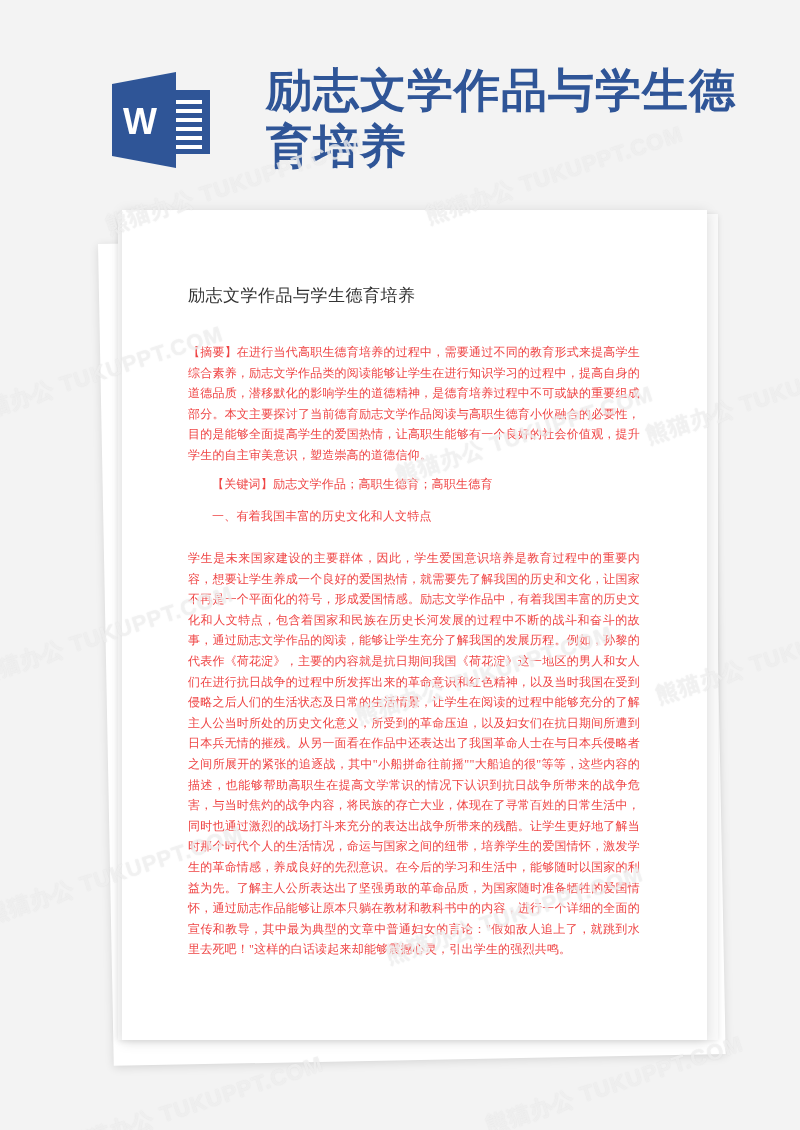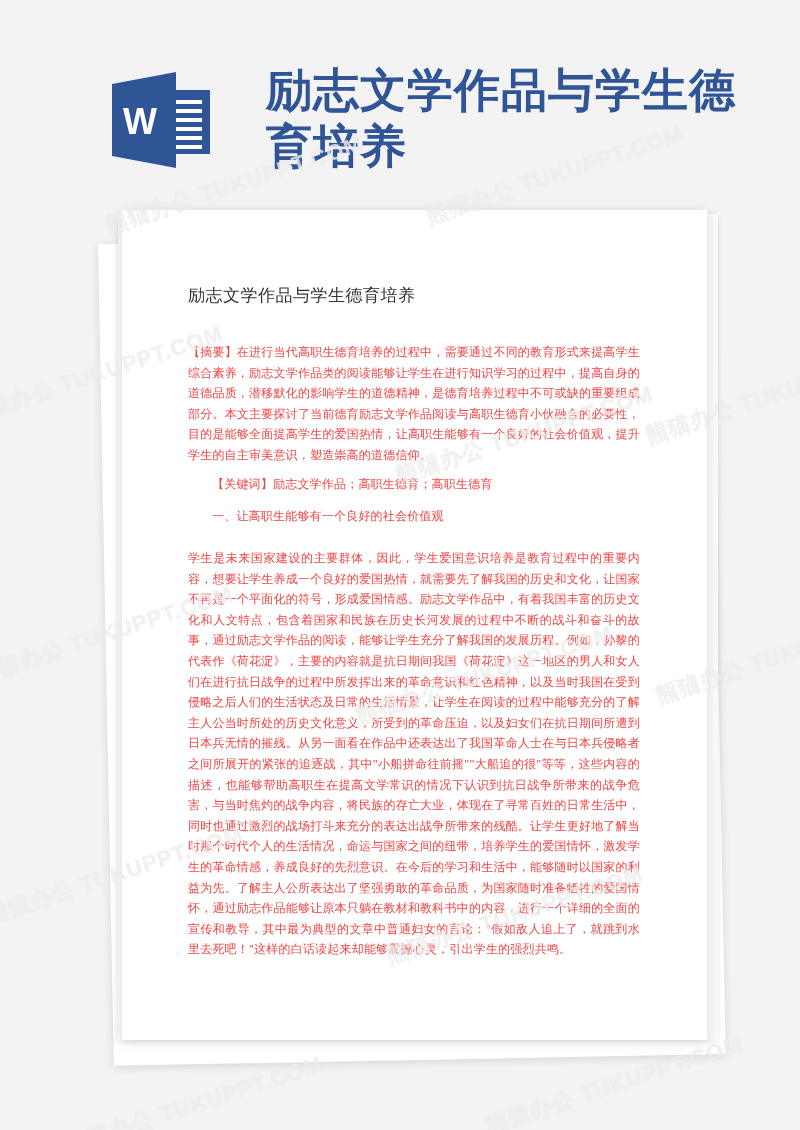--- a/index.html
+++ b/index.html
@@ -74,21 +74,21 @@
 </div>
 <div class="header-title">励志文学作品与学生德育培养</div>
 
 <div class="page-back"></div>
 <div class="page-back-right"></div>
 
 <div class="page">
   <div class="doc-title">励志文学作品与学生德育培养</div>
   <div class="para abstract">【摘要】在进行当代高职生德育培养的过程中，需要通过不同的教育形式来提高学生综合素养，励志文学作品类的阅读能够让学生在进行知识学习的过程中，提高自身的道德品质，潜移默化的影响学生的道德精神，是德育培养过程中不可或缺的重要组成部分。本文主要探讨了当前德育励志文学作品阅读与高职生德育小伙融合的必要性，目的是能够全面提高学生的爱国热情，让高职生能够有一个良好的社会价值观，提升学生的自主审美意识，塑造崇高的道德信仰。</div>
   <div class="para keywords">【关键词】励志文学作品；高职生德育；高职生德育</div>
-  <div class="para section-heading">一、让高职生能够有一个良好的社会价值观</div>
+  <div class="para section-heading">一、有着我国丰富的历史文化和人文特点</div>
   <div class="para body-text">学生是未来国家建设的主要群体，因此，学生爱国意识培养是教育过程中的重要内容，想要让学生养成一个良好的爱国热情，就需要先了解我国的历史和文化，让国家不再是一个平面化的符号，形成爱国情感。励志文学作品中，有着我国丰富的历史文化和人文特点，包含着国家和民族在历史长河发展的过程中不断的战斗和奋斗的故事，通过励志文学作品的阅读，能够让学生充分了解我国的发展历程。例如，孙黎的代表作《荷花淀》，主要的内容就是抗日期间我国《荷花淀》这一地区的男人和女人们在进行抗日战争的过程中所发挥出来的革命意识和红色精神，以及当时我国在受到侵略之后人们的生活状态及日常的生活情景，让学生在阅读的过程中能够充分的了解主人公当时所处的历史文化意义，所受到的革命压迫，以及妇女们在抗日期间所遭到日本兵无情的摧残。从另一面看在作品中还表达出了我国革命人士在与日本兵侵略者之间所展开的紧张的追逐战，其中"小船拼命往前摇""大船追的很"等等，这些内容的描述，也能够帮助高职生在提高文学常识的情况下认识到抗日战争所带来的战争危害，与当时焦灼的战争内容，将民族的存亡大业，体现在了寻常百姓的日常生活中，同时也通过激烈的战场打斗来充分的表达出战争所带来的残酷。让学生更好地了解当时那个时代个人的生活情况，命运与国家之间的纽带，培养学生的爱国情怀，激发学生的革命情感，养成良好的先烈意识。在今后的学习和生活中，能够随时以国家的利益为先。了解主人公所表达出了坚强勇敢的革命品质，为国家随时准备牺牲的爱国情怀，通过励志作品能够让原本只躺在教材和教科书中的内容，进行一个详细的全面的宣传和教导，其中最为典型的文章中普通妇女的言论："假如敌人追上了，就跳到水里去死吧！"这样的白话读起来却能够震撼心灵，引出学生的强烈共鸣。</div>
 </div>
 
 <div class="watermark" style="left:100px; top:170px;">熊猫办公 TUKUPPT.COM</div>
 <div class="watermark" style="left:420px; top:160px;">熊猫办公 TUKUPPT.COM</div>
 <div class="watermark" style="left:-40px; top:360px;">熊猫办公 TUKUPPT.COM</div>
 <div class="watermark" style="left:390px; top:420px;">熊猫办公 TUKUPPT.COM</div>
 <div class="watermark" style="left:640px; top:380px;">熊猫办公 TUKUPPT.COM</div>
 <div class="watermark" style="left:-30px; top:620px;">熊猫办公 TUKUPPT.COM</div>
 <div class="watermark" style="left:350px; top:660px;">熊猫办公 TUKUPPT.COM</div>

